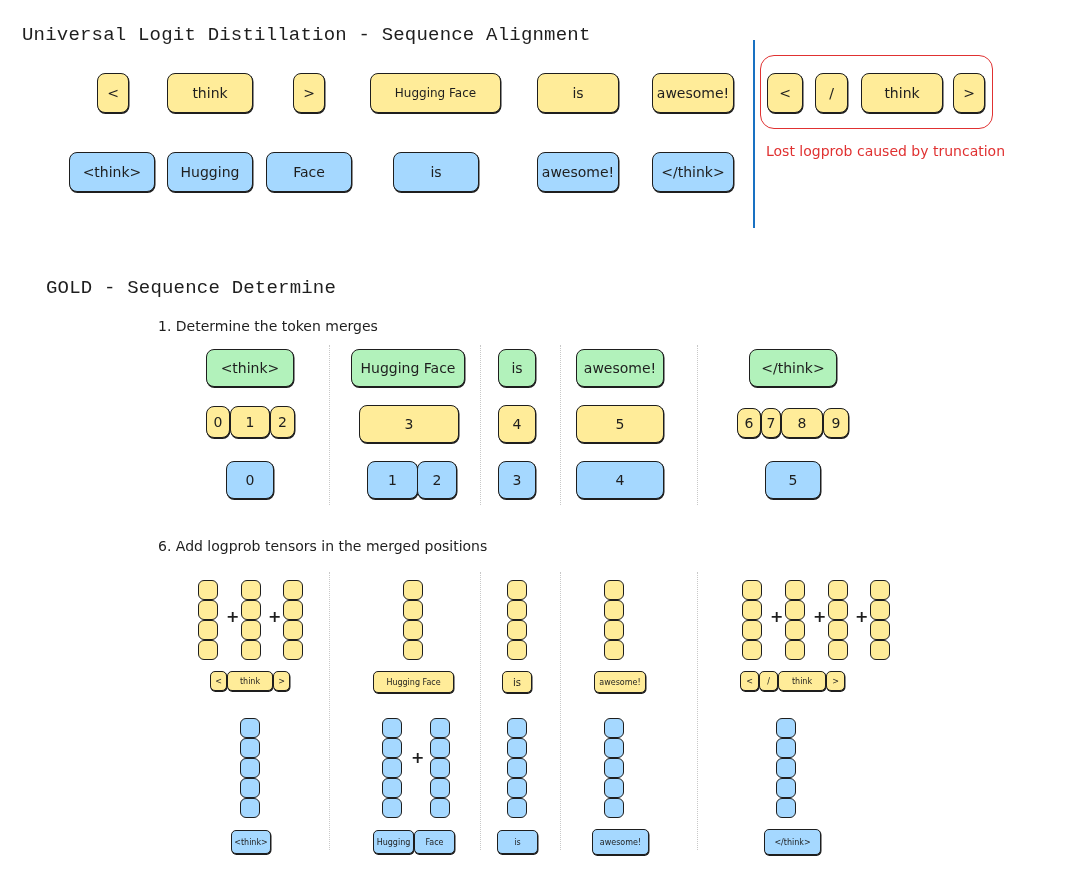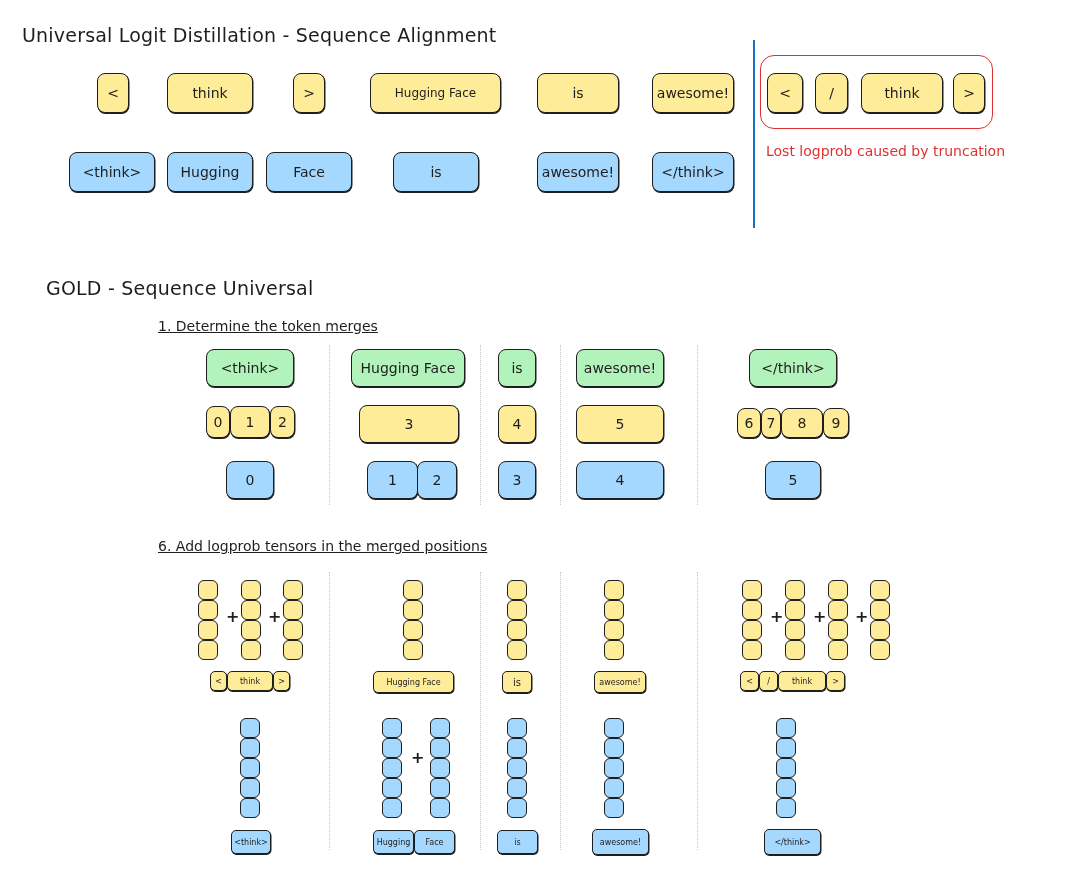--- a/index.html
+++ b/index.html
@@ -1,19 +1,19 @@
 <!DOCTYPE html>
 <html><head>
 <meta charset="utf-8">
 <style>
   html,body{margin:0;padding:0;background:#ffffff;}
   body{width:1080px;height:882px;position:relative;overflow:hidden;font-family:"DejaVu Sans",sans-serif;color:#1e1e1e;}
   .abs{position:absolute;}
-  .title{font-size:19px;letter-spacing:0.2px;white-space:nowrap;}
-  .sub{font-size:14px;white-space:nowrap;text-decoration:underline;}
+  .title{font-size:19px;letter-spacing:0.2px;white-space:nowrap;font-family:Liberation Mono, monospace;}
+  .sub{font-size:14px;white-space:nowrap;}
   .tok{position:absolute;box-sizing:border-box;border:1.8px solid #1e1e1e;border-radius:8px;display:flex;align-items:center;justify-content:center;font-size:14px;white-space:nowrap;box-shadow:0.5px 1px 0 #1e1e1e;}
   .y{background:#ffec99;}
   .b{background:#a5d8ff;}
   .g{background:#b2f2bb;}
   .sm{font-size:8px;border-radius:5px;border-width:1.5px;}
   .cell{position:absolute;box-sizing:border-box;border:1.8px solid #1e1e1e;border-radius:6px;width:20px;height:20px;}
   .plus{position:absolute;font-size:16px;font-weight:bold;}
   .dotline{position:absolute;width:0;border-left:1.5px dotted #c8c8c8;}
   .lost-box{position:absolute;border:1.5px solid #e03131;border-radius:14px;box-sizing:border-box;}
   .lost-label{color:#e03131;font-size:14px;white-space:nowrap;}
@@ -40,21 +40,21 @@
 
 <div class="vline" style="left:753px;top:40px;height:188px;"></div>
 
 <div class="lost-box" style="left:760px;top:55px;width:233px;height:74px;"></div>
 <div class="tok y" style="left:767px;top:73px;width:36px;height:40px;">&lt;</div>
 <div class="tok y" style="left:815px;top:73px;width:33px;height:40px;">/</div>
 <div class="tok y" style="left:861px;top:73px;width:82px;height:40px;">think</div>
 <div class="tok y" style="left:953px;top:73px;width:32px;height:40px;">&gt;</div>
 <div class="abs lost-label" style="left:766px;top:143px;">Lost logprob caused by truncation</div>
 
-<div class="abs title" style="left:46px;top:277px;">GOLD - Sequence Universal</div>
+<div class="abs title" style="left:46px;top:277px;">GOLD - Sequence Determine</div>
 <div class="abs sub" style="left:158px;top:318px;">1. Determine the token merges</div>
 
 <div class="dotline" style="left:329px;top:345px;height:160px;"></div>
 <div class="dotline" style="left:480px;top:345px;height:160px;"></div>
 <div class="dotline" style="left:560px;top:345px;height:160px;"></div>
 <div class="dotline" style="left:697px;top:345px;height:160px;"></div>
 
 <div class="tok g" style="left:206px;top:349px;width:88px;height:38px;">&lt;think&gt;</div>
 <div class="tok g" style="left:351px;top:349px;width:114px;height:38px;">Hugging Face</div>
 <div class="tok g" style="left:498px;top:349px;width:38px;height:38px;">is</div>

